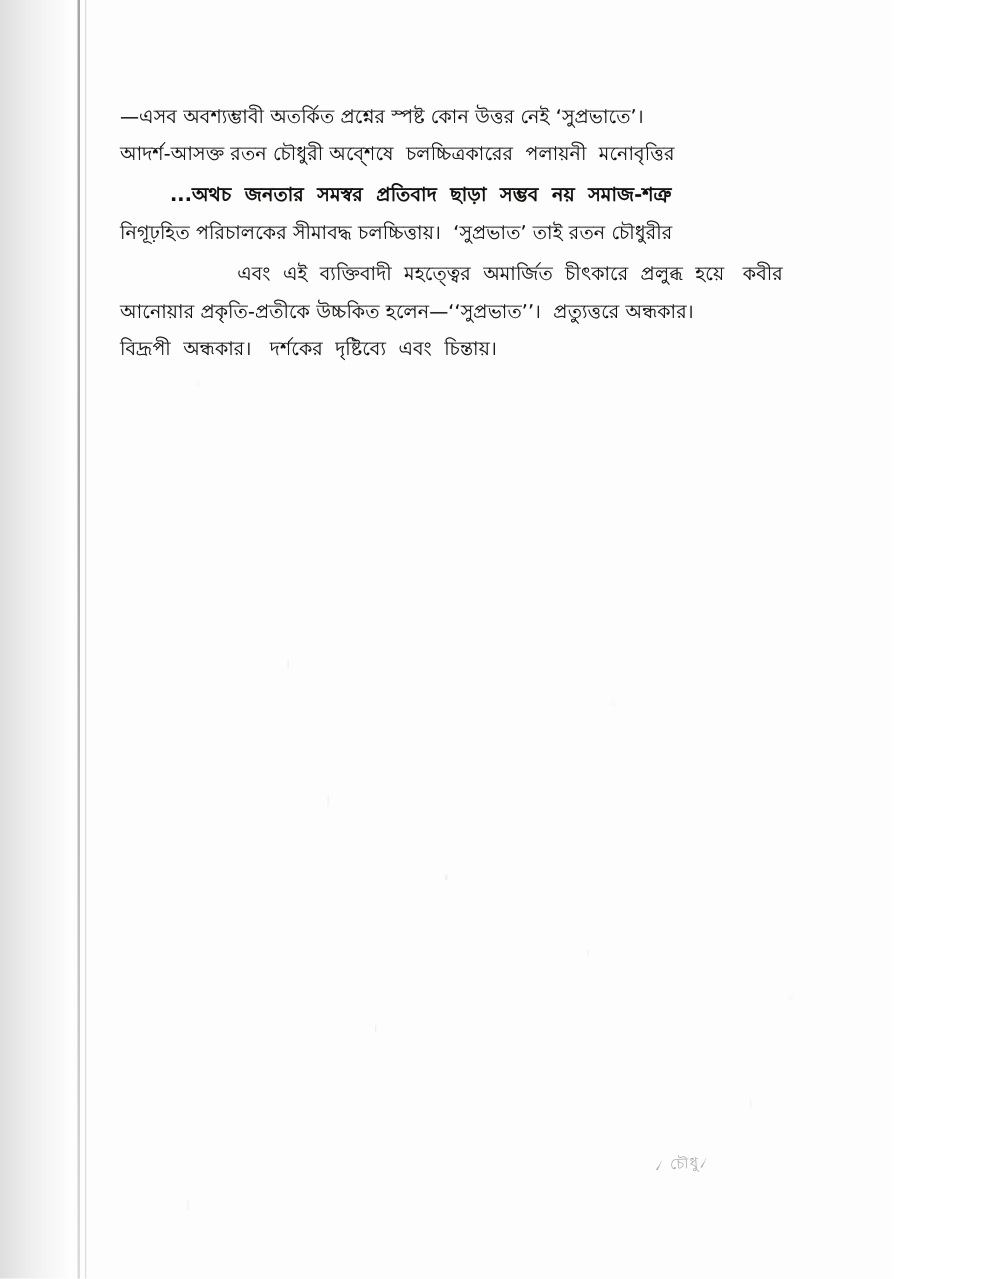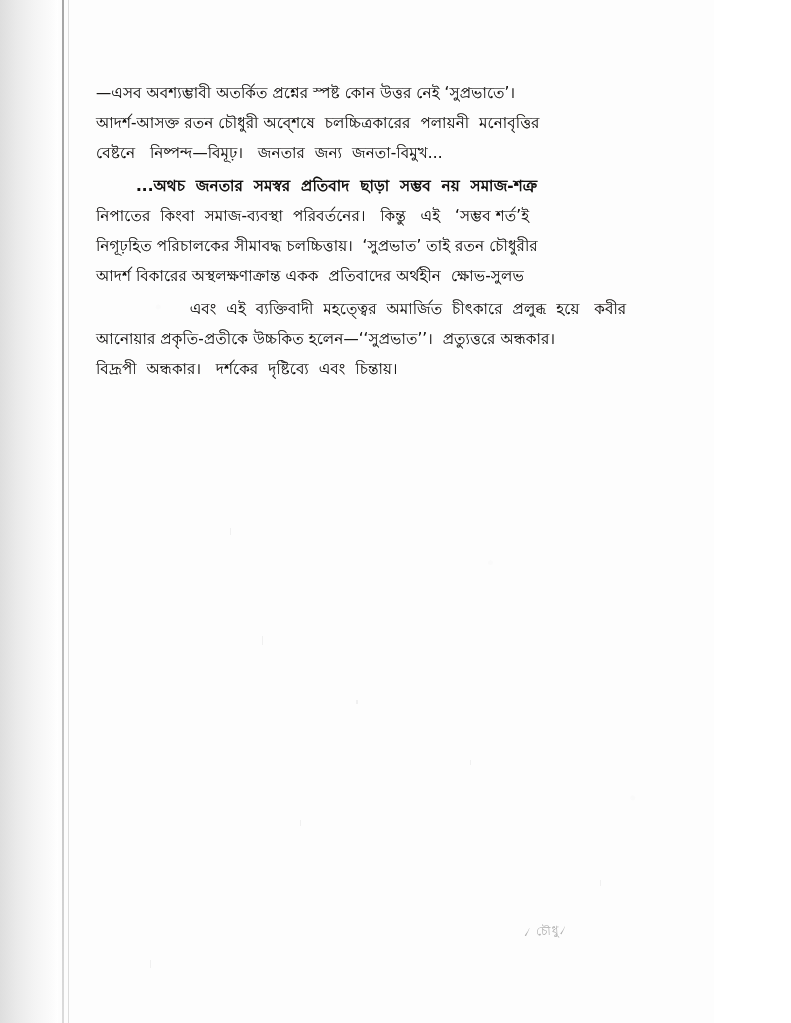--- a/index.html
+++ b/index.html
@@ -158,28 +158,25 @@
   <div class="streak" style="left:356px; top:700px; width:2px; height:4px;"></div>
   <div class="streak" style="left:470px; top:760px; width:1px; height:5px;"></div>
   <div class="streak" style="left:600px; top:880px; width:1px; height:6px;"></div>
   <div class="streak" style="left:150px; top:960px; width:1px; height:8px;"></div>
 
   <div id="text-block">
 
     <p class="para">
       <span class="line">—এসব অবশ্যম্ভাবী অতর্কিত প্রশ্নের স্পষ্ট কোন উত্তর নেই ‘সুপ্রভাতে’।</span>
       <span class="line">আদর্শ-আসক্ত রতন চৌধুরী অব্শেষে  চলচ্চিত্রকারের  পলায়নী  মনোবৃত্তির</span>
-      <span class="line">বেষ্টনে   নিষ্পন্দ—বিমূঢ়।   জনতার  জন্য  জনতা-বিমুখ...</span>
     </p>
 
     <p class="para">
       <span class="line indent">...অথচ  জনতার  সমস্বর  প্রতিবাদ  ছাড়া  সম্ভব  নয়  সমাজ-শত্রু</span>
-      <span class="line">নিপাতের  কিংবা  সমাজ-ব্যবস্থা  পরিবর্তনের।   কিন্তু   এই   ‘সম্ভব শর্ত’ই</span>
       <span class="line">নিগূঢ়হিত পরিচালকের সীমাবদ্ধ চলচ্চিত্তায়।  ‘সুপ্রভাত’ তাই রতন চৌধুরীর</span>
-      <span class="line">আদর্শ বিকারের অস্থলক্ষণাক্রান্ত একক  প্রতিবাদের অর্থহীন  ক্ষোভ-সুলভ</span>
     </p>
 
     <p class="para">
       <span class="line indent2">এবং  এই  ব্যক্তিবাদী  মহত্ত্বের  অমার্জিত  চীৎকারে  প্রলুব্ধ  হয়ে   কবীর</span>
       <span class="line">আনোয়ার প্রকৃতি-প্রতীকে উচ্চকিত হলেন—‘‘সুপ্রভাত’’।  প্রত্যুত্তরে অন্ধকার।</span>
       <span class="line">বিদ্রূপী  অন্ধকার।   দর্শকের  দৃষ্টিব্যে  এবং  চিন্তায়।</span>
     </p>
 
   </div>
 

